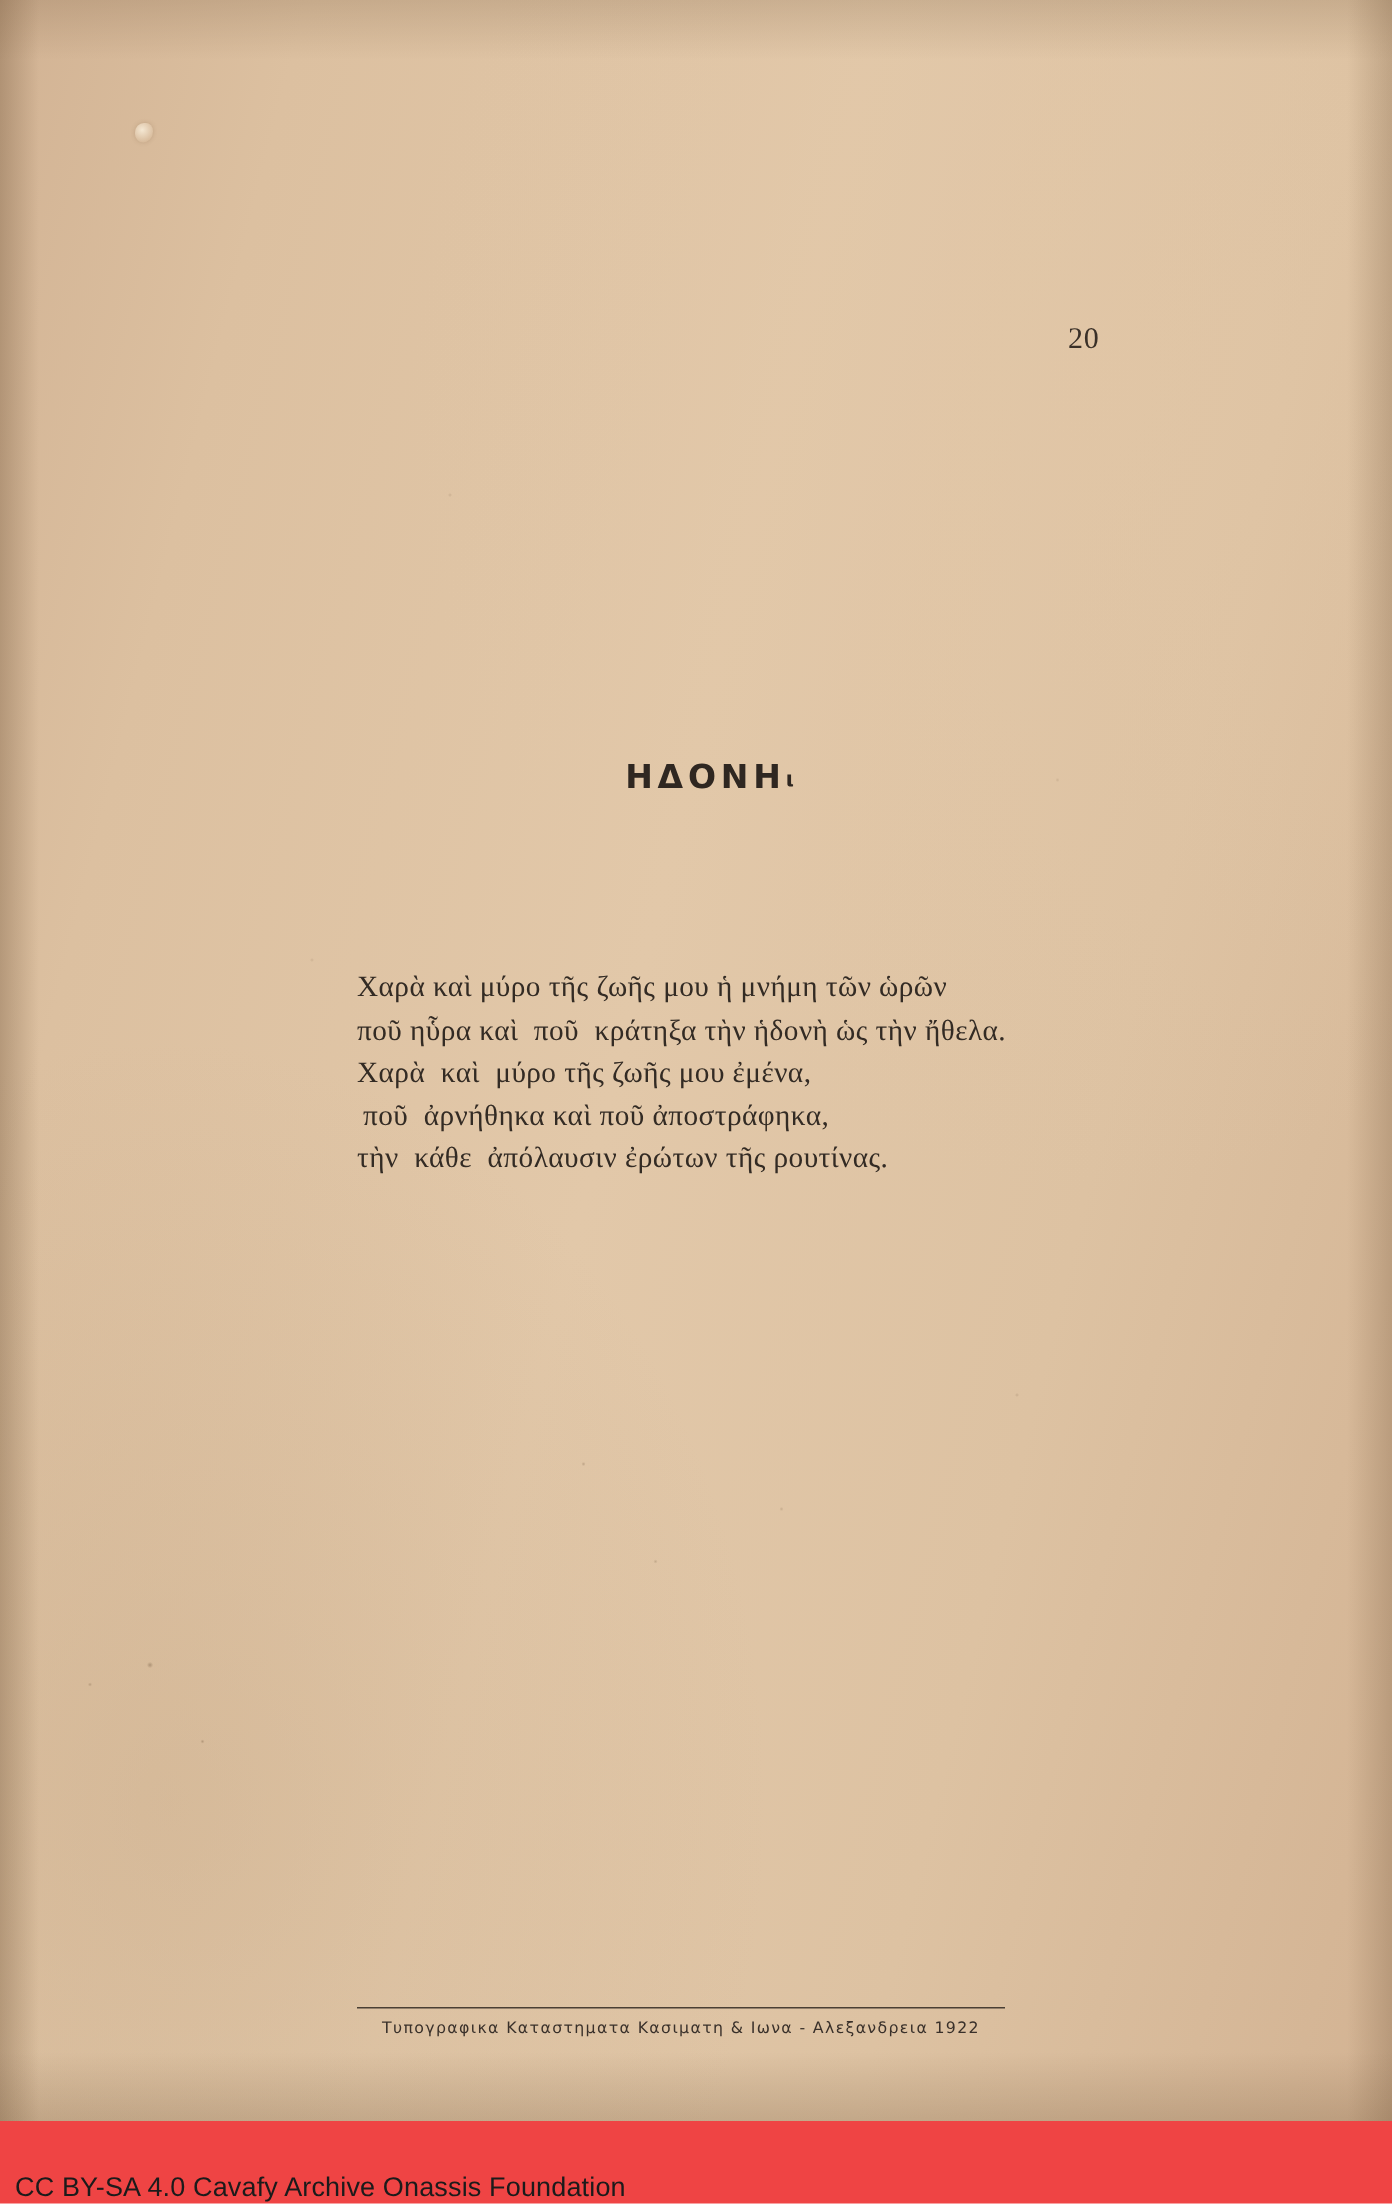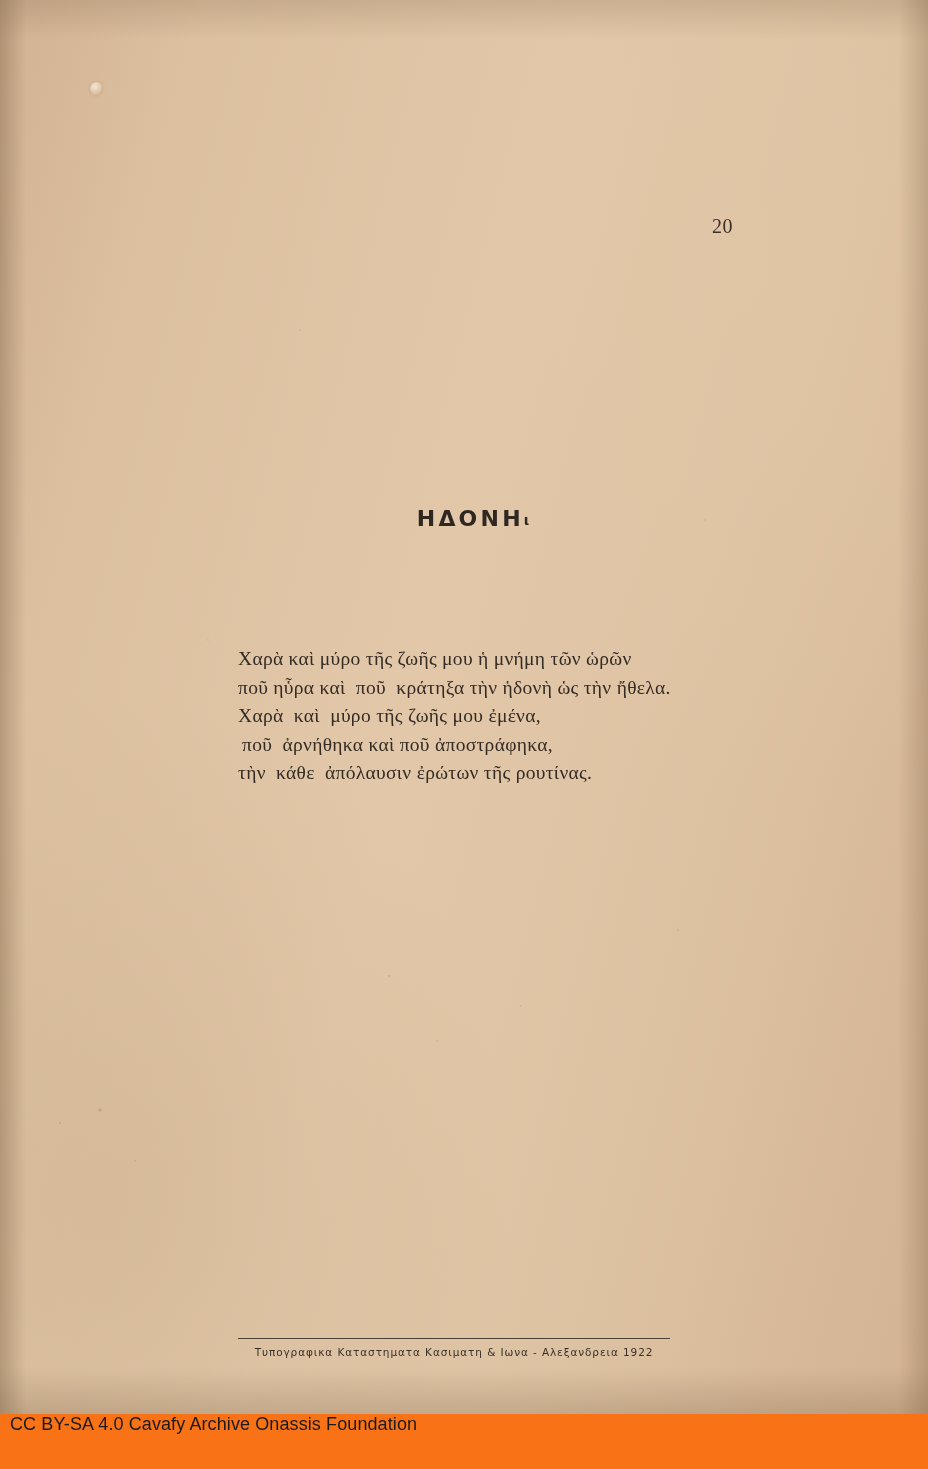--- a/index.html
+++ b/index.html
@@ -155,23 +155,23 @@
     color: #39302a;
   }
 
   
   .license-bar {
     position: absolute;
     left: 0;
     bottom: 0;
     width: 928px;
     height: 55px;
-    background: #f97316;
+    background: #ef4444;
     display: flex;
-    align-items: flex-start;
+    align-items: flex-end;
   }
   .license-text {
     font-family: "Liberation Sans", sans-serif;
     font-size: 18px;
     color: #1b1b1b;
     padding-left: 10px;
     letter-spacing: 0.1px;
   }
 </style>
 </head>

